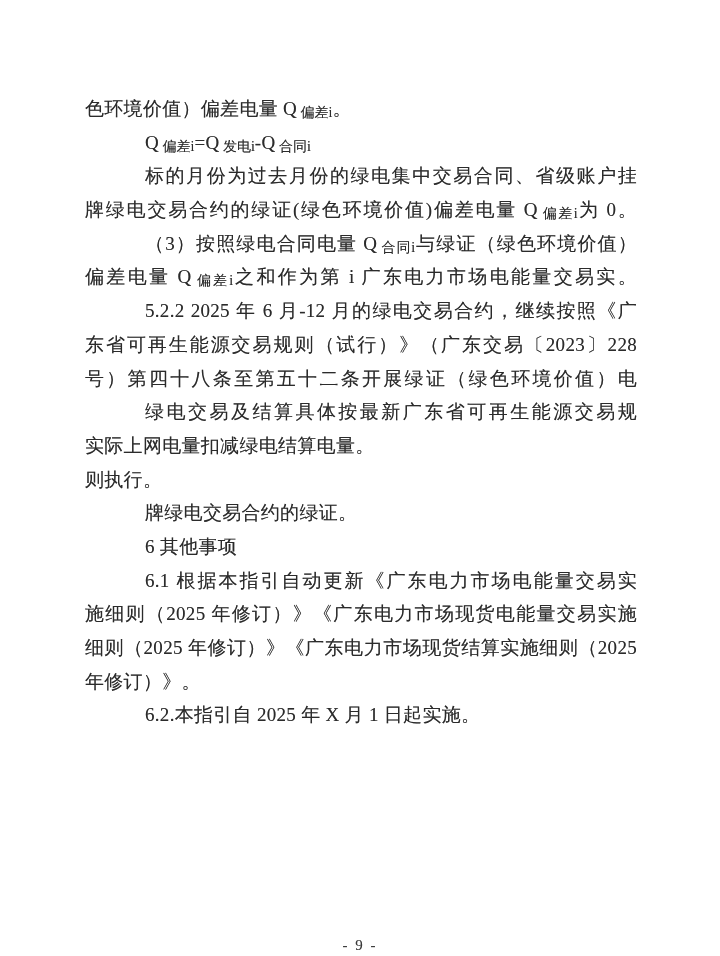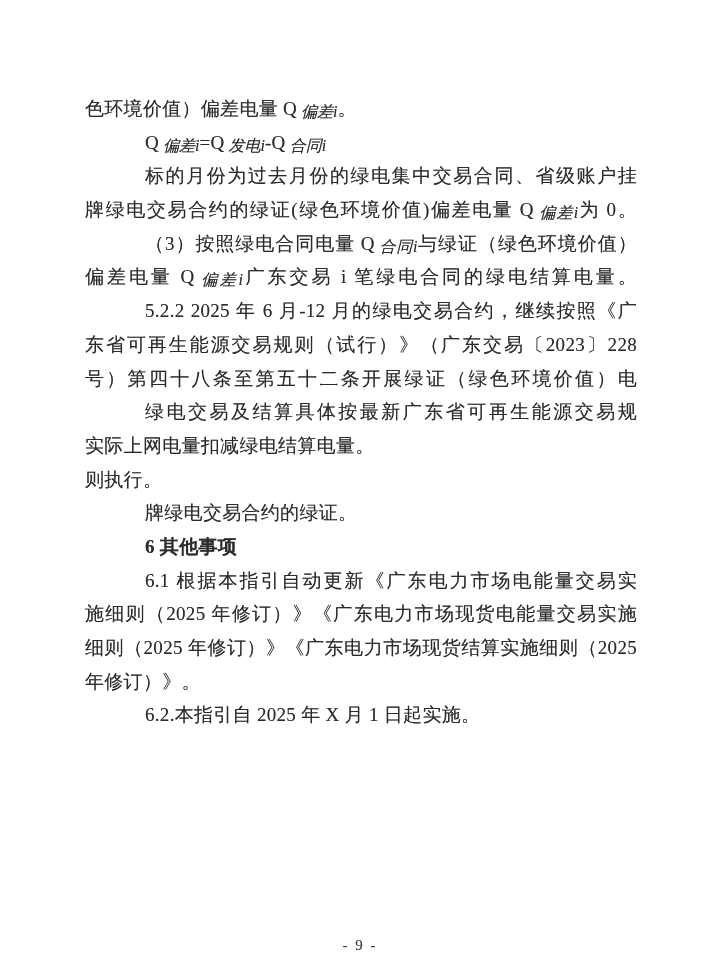--- a/index.html
+++ b/index.html
@@ -28,26 +28,25 @@
     font-size: 19px;
     white-space: normal;
     text-shadow: 0 0 0.5px rgba(40,40,40,0.45);
     letter-spacing: 0.3px;
   }
   .ind { padding-left: 60px; }
   .j {
     text-align: justify;
     text-align-last: justify;
   }
-  .b { font-weight: bold; }
+  .b { font-weight: normal; }
   .sub {
-    font-size: 16px;
+    font-size: 14px;
     vertical-align: -2px;
     letter-spacing: 0;
-    font-style: italic;
   }
   .footer {
     position: absolute;
     left: 0;
     right: 0;
     top: 937px;
     text-align: center;
     font-size: 15px;
     color: #3a3a3a;
     letter-spacing: 2px;
@@ -63,21 +62,21 @@
     <div class="l"><span>色环境价值）偏差电量 Q</span><span class="sub"> 偏差i</span><span>。</span></div>
 
     <div class="l ind"><span>Q</span><span class="sub"> 偏差i</span><span>=Q</span><span class="sub"> 发电i</span><span>-Q</span><span class="sub"> 合同i</span></div>
 
     <div class="l ind j"><span>标的月份为过去月份的绿电集中交易合同、省级账户挂</span></div>
 
     <div class="l j"><span>牌绿电交易合约的绿证(绿色环境价值)偏差电量 Q</span><span class="sub"> 偏差i</span><span>为 0。</span></div>
 
     <div class="l ind j"><span>（3）按照绿电合同电量 Q</span><span class="sub"> 合同i</span><span>与绿证（绿色环境价值）</span></div>
 
-    <div class="l j"><span>偏差电量 Q</span><span class="sub"> 偏差i</span><span>广东交易 i 笔绿电合同的绿电结算电量。</span></div>
+    <div class="l j"><span>偏差电量 Q</span><span class="sub"> 偏差i</span><span>之和作为第 i 广东电力市场电能量交易实。</span></div>
 
     <div class="l ind j"><span>5.2.2 2025 年 6 月-12 月的绿电交易合约，继续按照《广</span></div>
     <div class="l j"><span>东省可再生能源交易规则（试行）》（广东交易〔2023〕228</span></div>
     <div class="l j"><span>号）第四十八条至第五十二条开展绿证（绿色环境价值）电</span></div>
     <div class="l ind j"><span>绿电交易及结算具体按最新广东省可再生能源交易规</span></div>
     <div class="l"><span>实际上网电量扣减绿电结算电量。</span></div>
     <div class="l"><span>则执行。</span></div>
     <div class="l ind"><span>牌绿电交易合约的绿证。</span></div>
     <div class="l ind b"><span>6 其他事项</span></div>
     <div class="l ind j"><span>6.1 根据本指引自动更新《广东电力市场电能量交易实</span></div>

